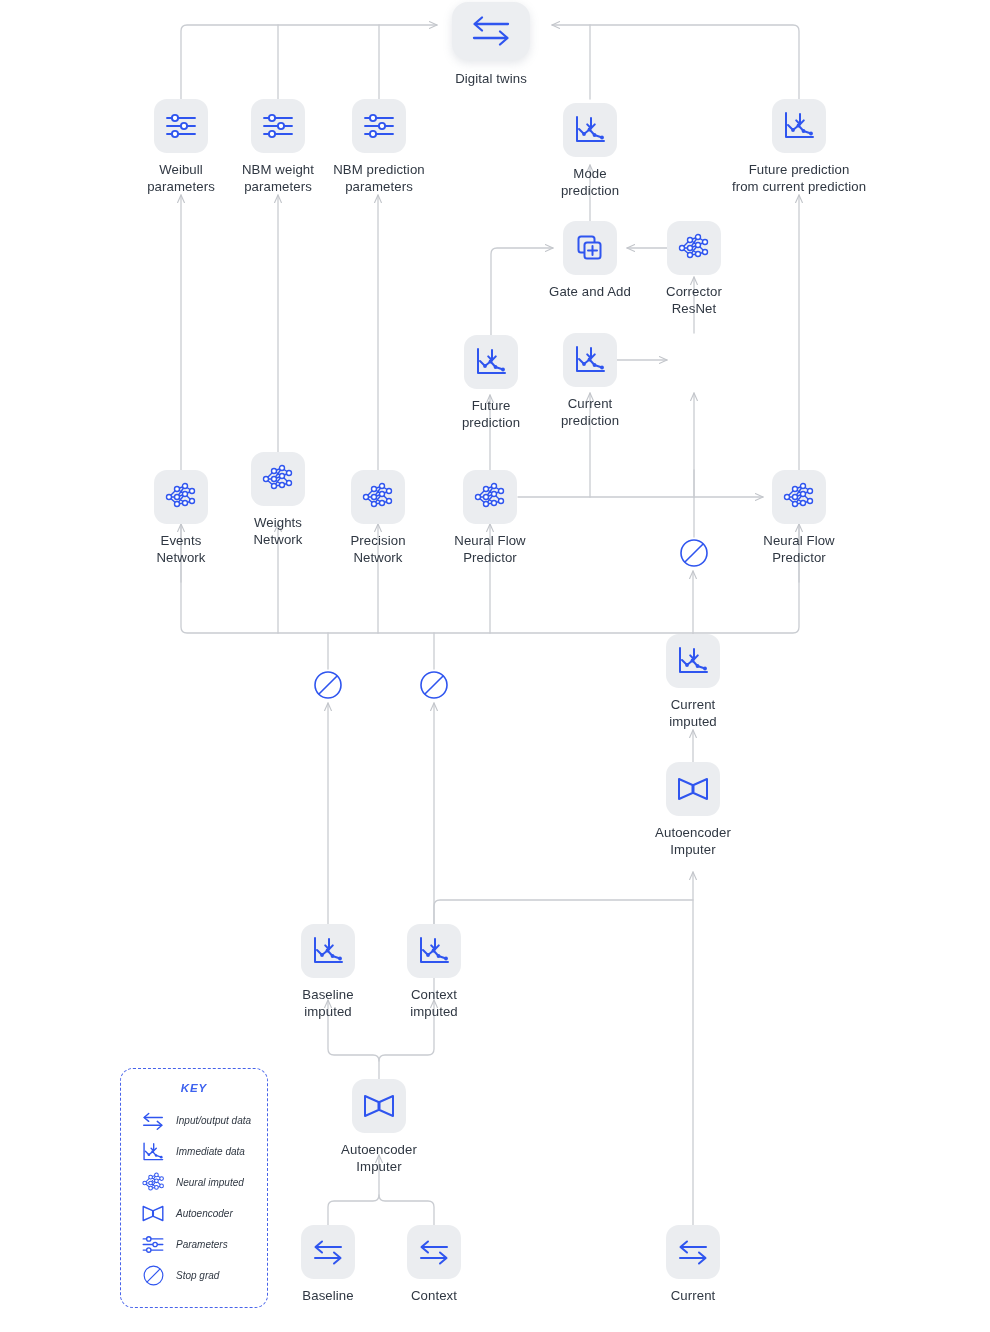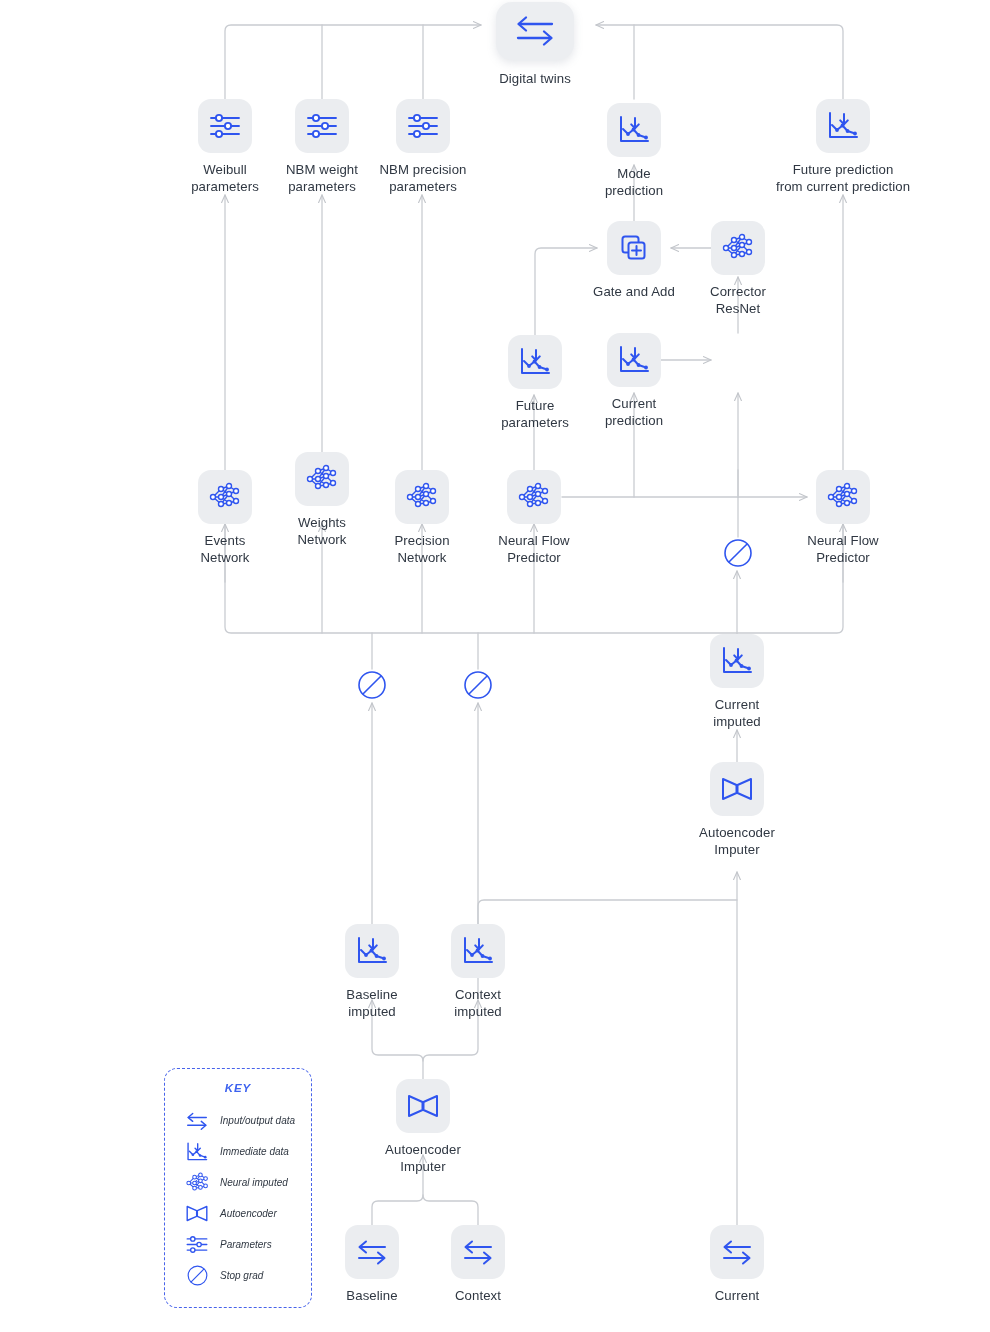--- a/index.html
+++ b/index.html
@@ -1,21 +1,21 @@
 <!DOCTYPE html>
 <html><head>
 <meta charset="utf-8">
 <style>
   html,body{margin:0;padding:0;background:#ffffff;}
   body{
     width:990px;height:1332px;position:relative;overflow:hidden;
     font-family:"Liberation Sans","DejaVu Sans",sans-serif;
     -webkit-font-smoothing:antialiased;
   }
-  #stage{position:absolute;inset:0;width:919px;height:1332px;margin-left:44px;}
+  #stage{position:absolute;inset:0;width:919px;height:1332px;}
   svg.wires{position:absolute;left:0;top:0;width:990px;height:1332px;overflow:visible;}
   .node{position:absolute;transform:translate(-50%,0);text-align:center;width:170px;}
   .tile{
     width:54px;height:54px;margin:0 auto;border-radius:13px;
     background:#ebedf0;display:flex;align-items:center;justify-content:center;
   }
   .tile.big{width:78px;height:58px;border-radius:16px;
     box-shadow:0 3px 10px rgba(120,130,150,.20);background:#eceef1;}
   .tile svg{display:block;}
   .caption{
@@ -183,21 +183,21 @@
           <g fill="none" stroke="#2f55ef" stroke-width="1.9" stroke-linecap="round">
             <line x1="3" y1="7" x2="31" y2="7"></line>
             <line x1="3" y1="15" x2="31" y2="15"></line>
             <line x1="3" y1="23" x2="31" y2="23"></line>
             <circle cx="11" cy="7" r="3.1" fill="#fff"></circle>
             <circle cx="20" cy="15" r="3.1" fill="#fff"></circle>
             <circle cx="11" cy="23" r="3.1" fill="#fff"></circle>
           </g>
         </svg>
     </div>
-    <div class="caption">NBM precision
+    <div class="caption">NBM prediction
 parameters</div>
   </div>
 
   <div class="node" style="left:590px;top:103px">
     <div class="tile">
       <svg width="34" height="32" viewBox="0 0 34 32">
           <g fill="none" stroke="#2f55ef" stroke-width="2" stroke-linecap="round" stroke-linejoin="round">
             <path d="M4,3 L4,27 L31,27"></path>
             <path d="M18,4 L18,14"></path>
             <path d="M14.2,10.4 L18,14.3 L21.8,10.4"></path>
@@ -283,21 +283,21 @@
           </g>
           <g fill="#2f55ef">
             <circle cx="11" cy="20" r="1.9"></circle>
             <circle cx="16.5" cy="15.5" r="1.9"></circle>
             <circle cx="21.5" cy="21" r="1.9"></circle>
             <circle cx="29" cy="23.5" r="1.9"></circle>
           </g>
         </svg>
     </div>
     <div class="caption">Future
-parameters</div>
+prediction</div>
   </div>
 
   <div class="node" style="left:590px;top:333px">
     <div class="tile">
       <svg width="34" height="32" viewBox="0 0 34 32">
           <g fill="none" stroke="#2f55ef" stroke-width="2" stroke-linecap="round" stroke-linejoin="round">
             <path d="M4,3 L4,27 L31,27"></path>
             <path d="M18,4 L18,14"></path>
             <path d="M14.2,10.4 L18,14.3 L21.8,10.4"></path>
             <path d="M6,15 L11,20 L16.5,15.5 L21.5,21 L29,23.5"></path>

